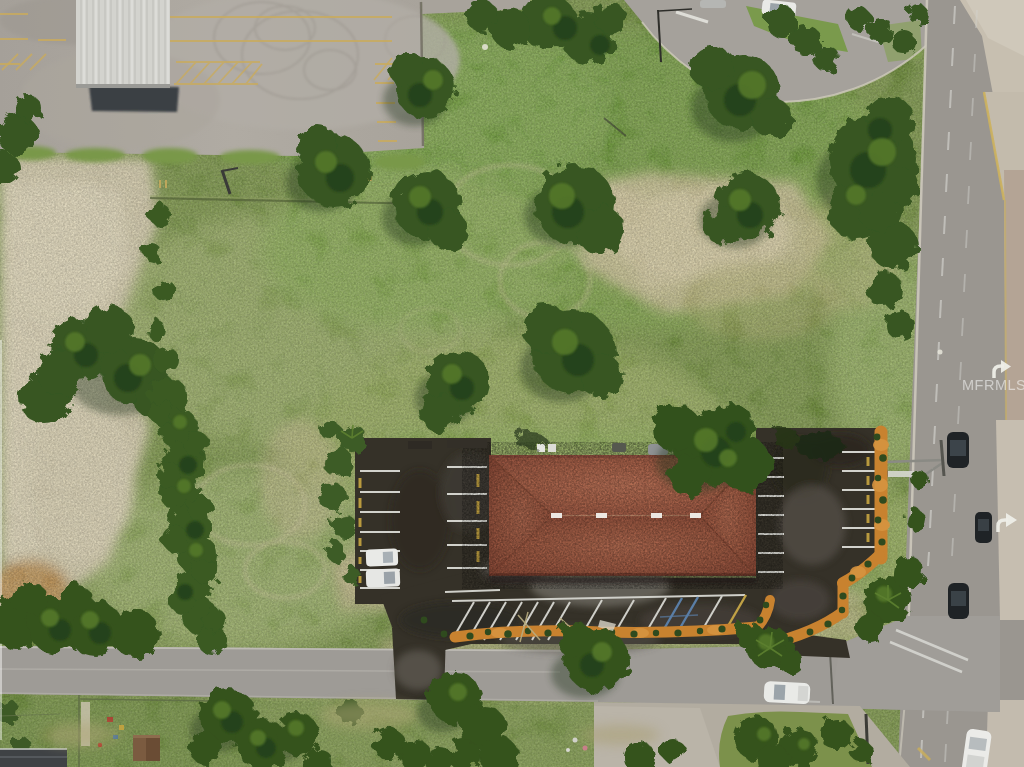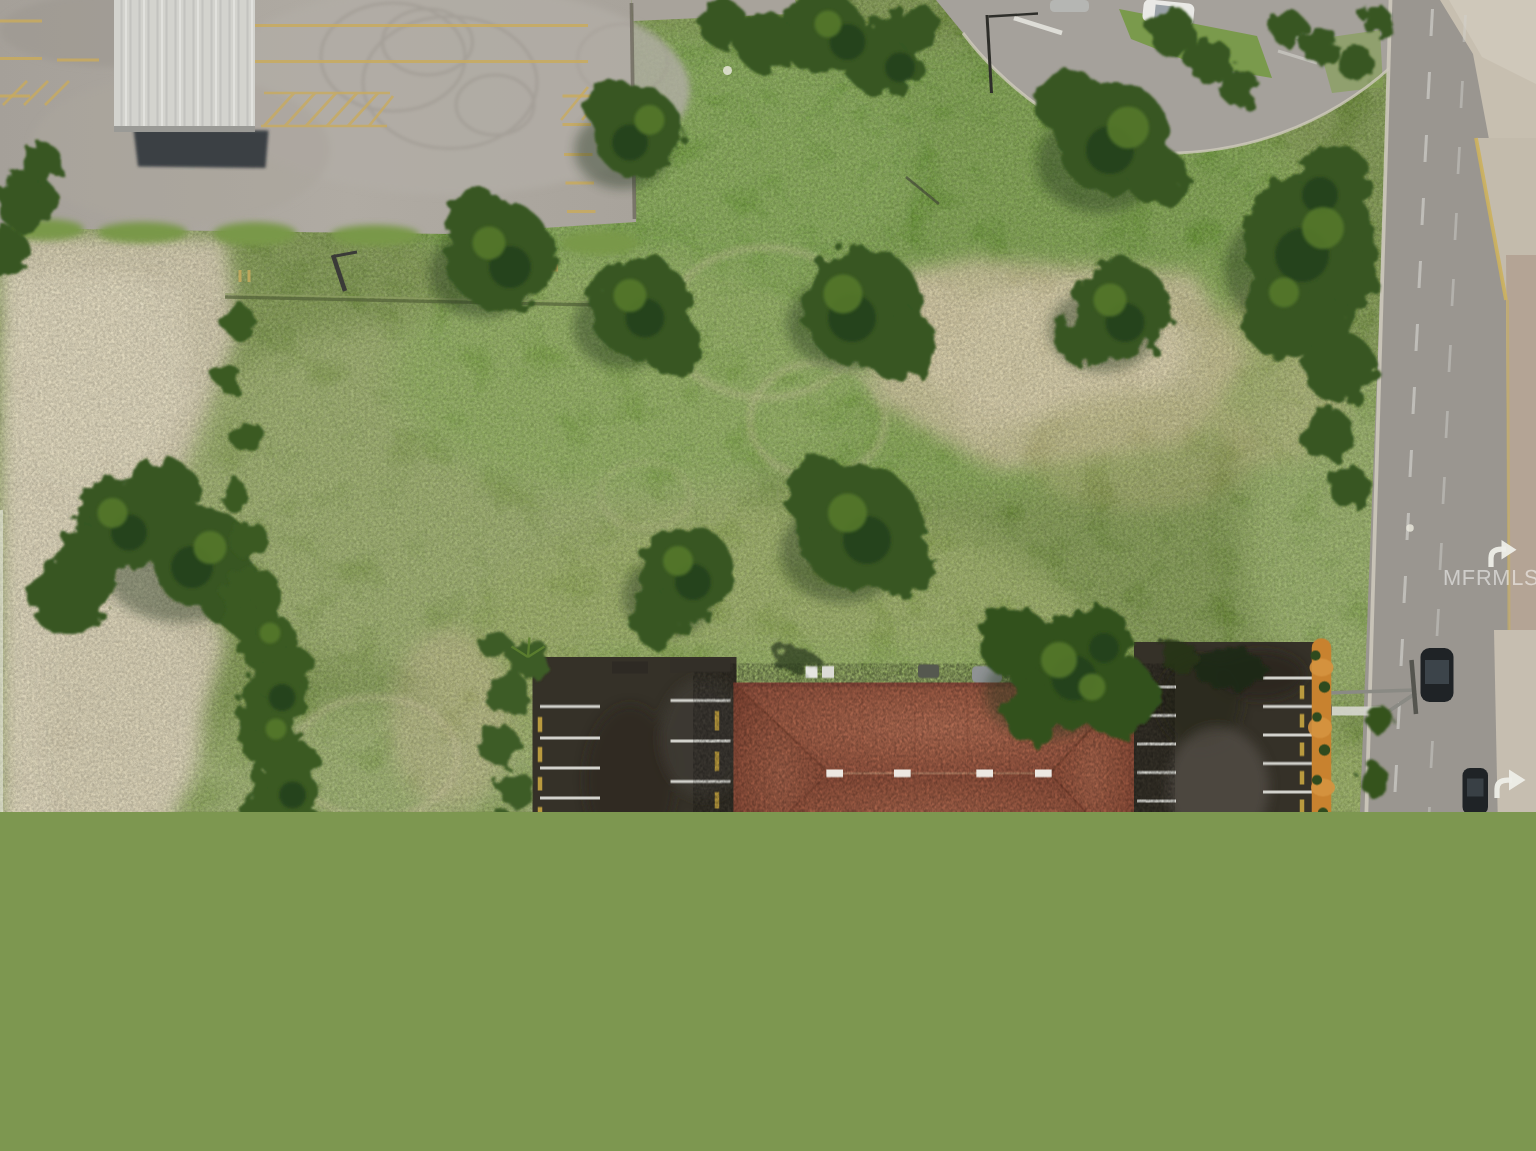--- a/index.html
+++ b/index.html
@@ -1,16 +1,16 @@
 <!DOCTYPE html>
 <html><head>
 <meta charset="utf-8">
 <style>
 html,body{margin:0;padding:0;background:#7d9750;}
-#wrap{width:1024px;height:541px;overflow:hidden;position:relative;font-family:"Liberation Sans",sans-serif;}
+#wrap{width:1024px;height:767px;overflow:hidden;position:relative;font-family:"Liberation Sans",sans-serif;}
 </style>
 </head>
 <body>
 <div id="wrap">
 <svg width="1024" height="767" viewBox="0 0 1024 767" xmlns="http://www.w3.org/2000/svg">
 <defs>
 <filter id="b1" x="-30%" y="-30%" width="160%" height="160%">
           <feGaussianBlur stdDeviation="1"></feGaussianBlur>
         </filter>
 <filter id="b2" x="-30%" y="-30%" width="160%" height="160%">

